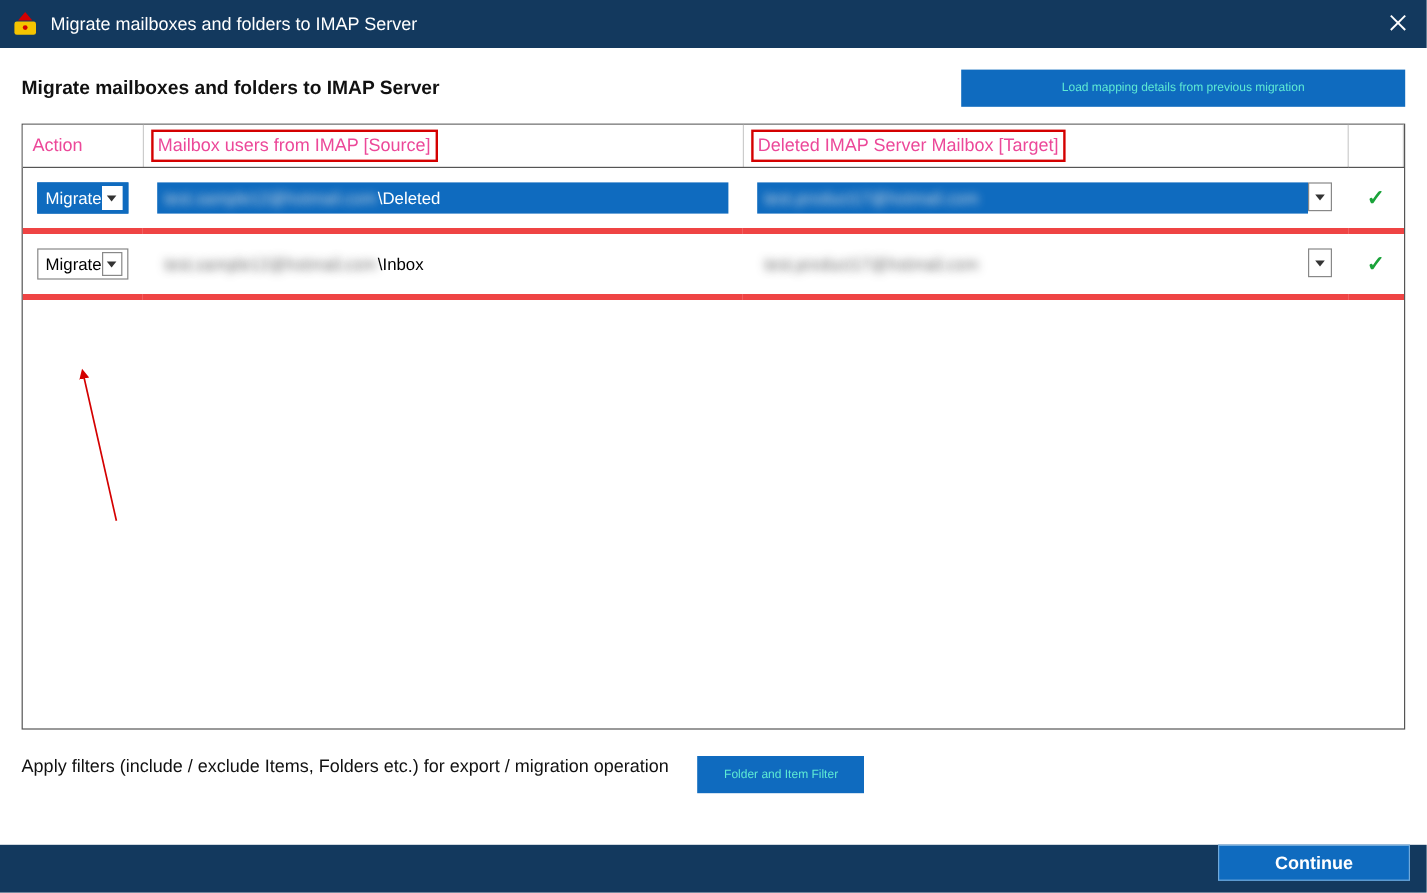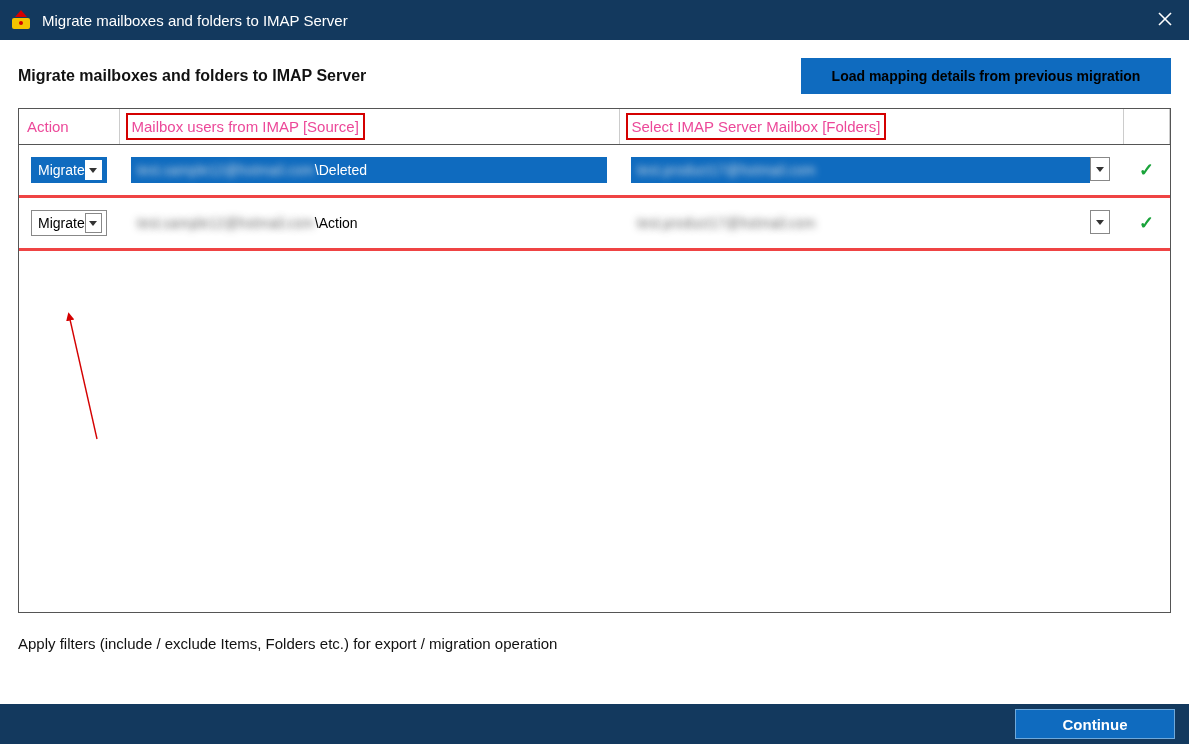--- a/index.html
+++ b/index.html
@@ -34,43 +34,43 @@
   }
   .header-row {
     display:flex; align-items:center; justify-content:space-between;
     margin-bottom: 14px;
   }
   .header-row h2 {
     font-size: 16px; font-weight:600; margin:0; color:#111;
   }
   .btn {
     background:#0f6bbf;
-    color:#000000;
+    color:#5eead4;
     border:none;
-    font-size:14px;
-    font-weight:700;
+    font-size:10px;
+    font-weight:400;
     padding:10px 18px;
     cursor:pointer;
     font-family:inherit;
   }
   .btn-load { width:370px; text-align:center; }
   .grid-wrap {
     border:1px solid #555;
     height:505px;
     display:flex; flex-direction:column;
     position:relative;
   }
   table.grid { width:100%; border-collapse:collapse; table-layout:fixed; }
   table.grid th {
     text-align:left; font-weight:400; font-size:15px;
     padding:6px 8px; border-bottom:1px solid #555; border-right:1px solid #ccc;
     height:32px; background:#fff; color:#ec4899;
   }
   table.grid td {
-    padding:12px; border-bottom:3px solid #ef4444; height:28px; vertical-align:middle;
+    padding:12px; border-bottom:5px solid #ef4444; height:28px; vertical-align:middle;
     font-size:14px;
   }
   th.col-action { width:100px; }
   th.col-source { width:500px; }
   th.col-target { }
   th.col-status { width:46px; border-right:none; }
   .hl-red { display:inline-block; padding:3px 4px; outline:2px solid #d40000; }
   
   .action-cell {
     display:flex; align-items:center; height:100%;
@@ -117,21 +117,21 @@
   .filter-row {
     display:flex; align-items:flex-start; gap:24px;
     padding: 22px 18px 0 18px;
   }
   .filter-row .txt { font-size:15px; color:#111; }
   .btn-filter { padding:10px 22px; }
   
   .footer {
     position:absolute; left:0; right:0; bottom:0;
     background:#13395e; height:40px;
-    display:flex; align-items:center; justify-content:flex-end;
+    display:flex; justify-content:flex-end;
     padding-right:14px;
   }
   .btn-continue {
     background:#0f6bbf; color:#fff; border:1px solid #6fa9db;
     font-weight:600; font-size:15px; width:160px; height:30px;
     cursor:pointer; font-family:inherit;
   }
 </style>
 </head>
 <body>
@@ -167,21 +167,21 @@
           <col>
           <col style="width:46px">
       </colgroup>
       <thead>
         <tr>
           <th class="col-action">Action</th>
           <th class="col-source">
             <span class="hl-red">Mailbox users from IMAP [Source]</span>
           </th>
           <th class="col-target">
-            <span class="hl-red">Select IMAP Server Mailbox [Folders]</span>
+            <span class="hl-red">Deleted IMAP Server Mailbox [Target]</span>
           </th>
           <th class="col-status"></th>
         </tr>
       </thead>
       <tbody id="grid-body">
           <tr class="row-selected">
             <td>
               <div class="action-cell">
     <div class="action-select selected">
       <span>Migrate</span>
@@ -216,21 +216,21 @@
       <span>Migrate</span>
       <span class="drop-btn ">
                     <span class="caret"></span>
                   </span>
     </div>
               </div>
             </td>
             <td>
               <div class="source-cell">
     <span class="blurred">test.sample12@hotmail.com</span>
-    <span class="folder-suffix">\Action</span>
+    <span class="folder-suffix">\Inbox</span>
   </div>
             </td>
             <td>
               <div class="target-wrap">
     <div class="target-cell" style="flex:1">
       <span class="blurred">test.product17@hotmail.com</span>
     </div>
     <span class="target-drop">
                   <span class="caret"></span>
                 </span>
@@ -247,17 +247,18 @@
           <path d="M0,0 L6,3 L0,6 Z" fill="#d40000"></path>
         </marker>
       </defs>
       <line x1="42" y1="130" x2="14" y2="6" stroke="#d40000" stroke-width="1.4" marker-end="url(#ah)"></line>
     </svg>
   </div>
 </div>
 
 <div class="filter-row">
   <span class="txt">Apply filters (include / exclude Items, Folders etc.) for export / migration operation</span>
+  <button class="btn btn-filter">Folder and Item Filter</button>
 </div>
 
 <div class="footer">
   <button class="btn-continue">Continue</button>
 </div>
 
 </body></html>

